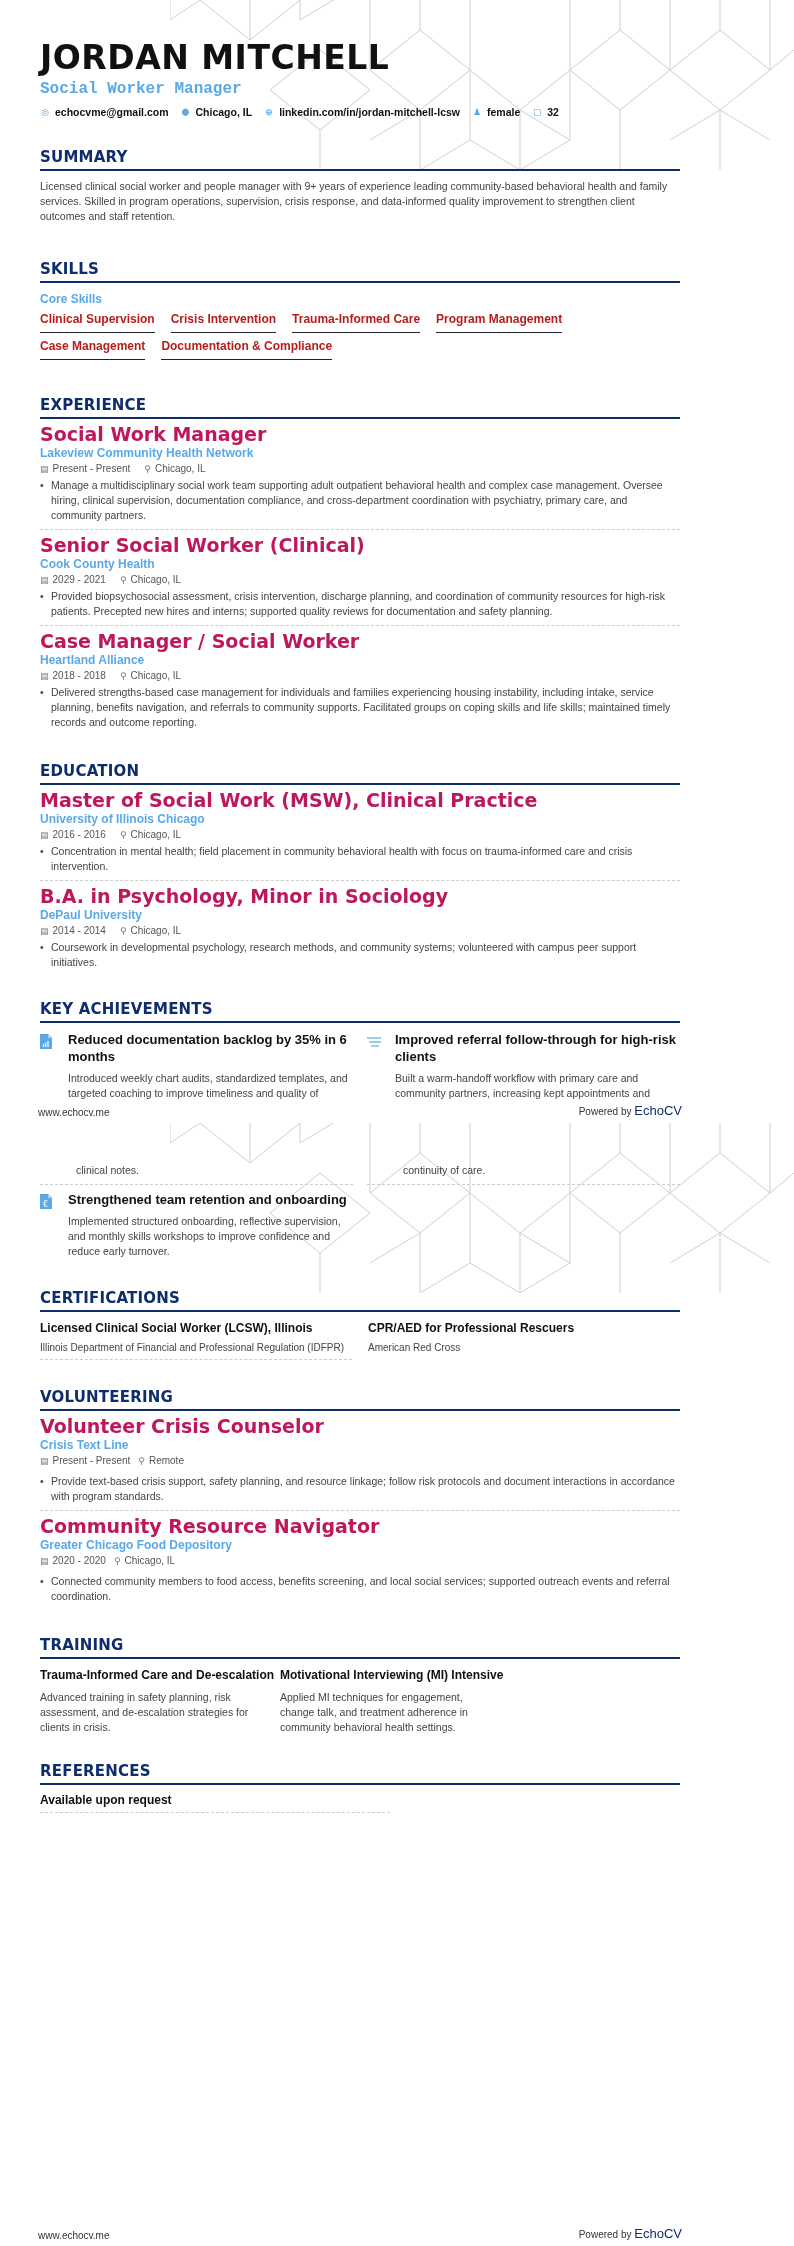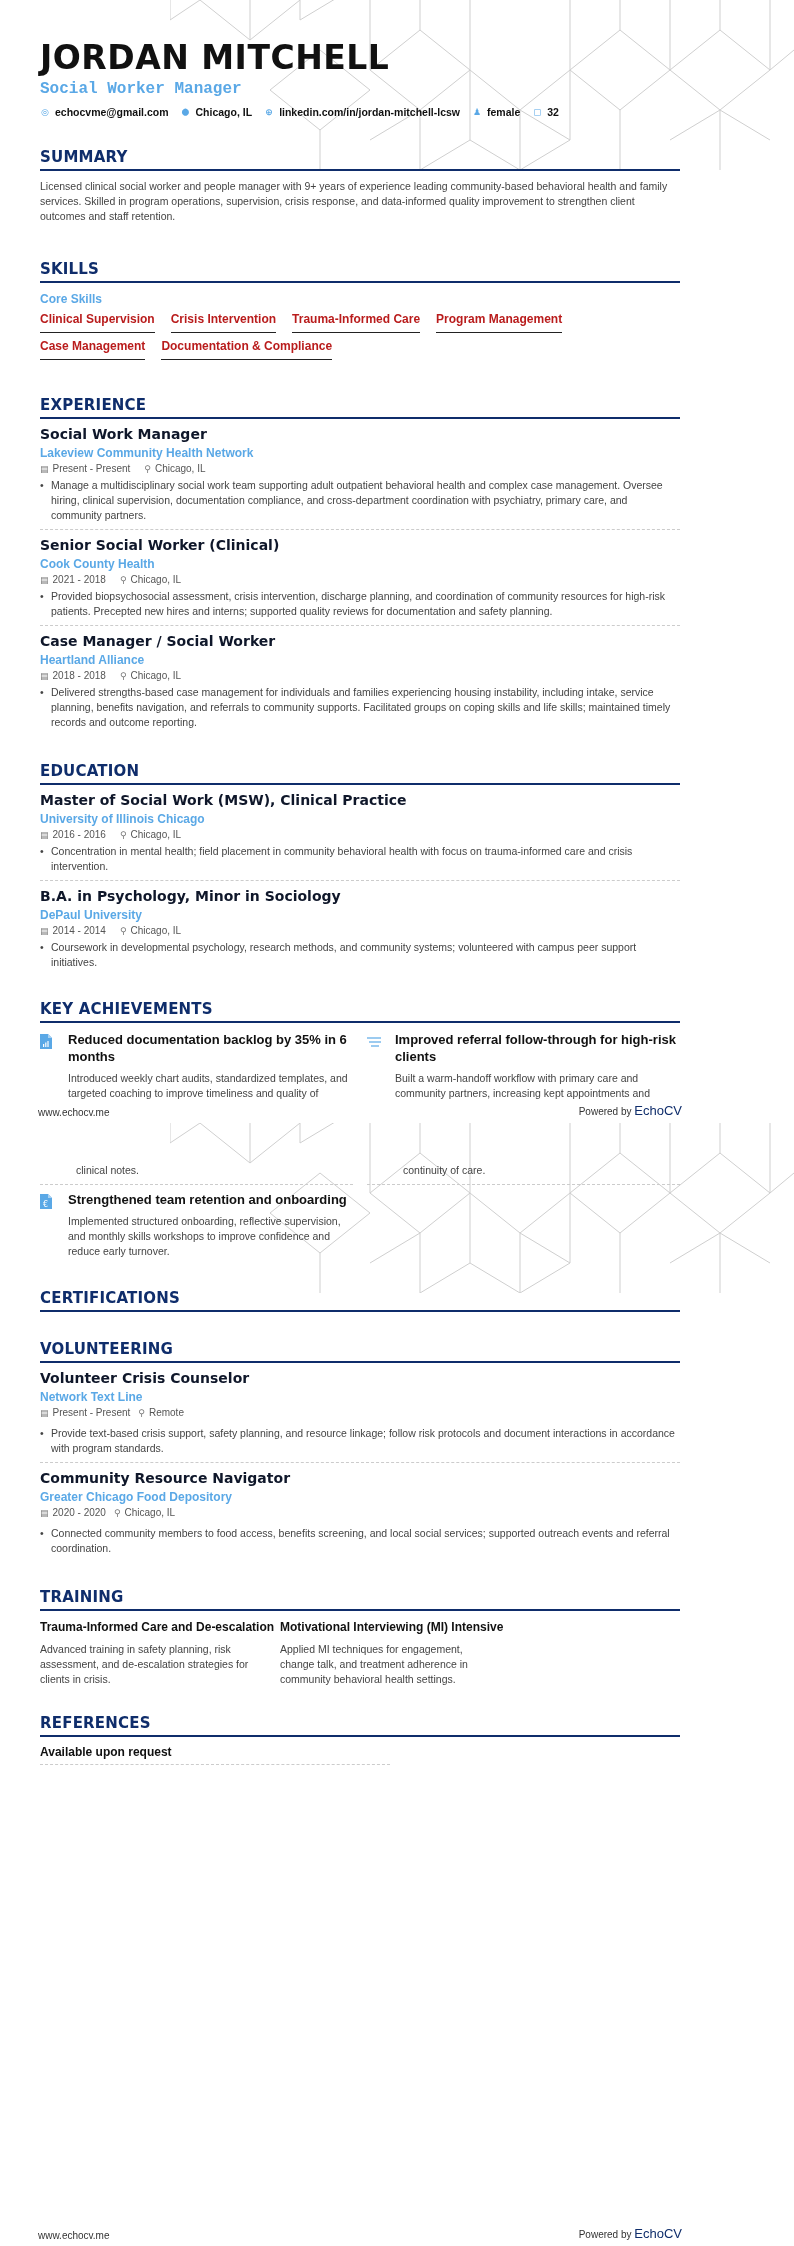--- a/index.html
+++ b/index.html
@@ -22,21 +22,21 @@
   .section { margin-top: 30px; }
   .section-title { font-family: "DejaVu Sans", sans-serif; font-weight: bold; font-size: 15px; color: #0f2d6b; line-height: 18px; padding-bottom: 3px; border-bottom: 2.5px solid #0f2d6b; letter-spacing: 0.2px; }
   .summary-text { font-size: 10.5px; line-height: 15px; color: #444; margin-top: 8px; }
 
   .skills-group { margin-top: 9px; font-size: 12px; font-weight: bold; color: #5aa8e6; }
   .skills-list { display: flex; flex-wrap: wrap; column-gap: 16px; row-gap: 6px; margin-top: 6px; }
   .skill { font-size: 12px; font-weight: bold; color: #b91c1c; padding-bottom: 6px; border-bottom: 1.5px solid #222; }
 
   .entry { padding: 6px 0 6px; border-bottom: 1px dashed #ccc; }
   .entry:last-child { border-bottom: none; }
-  .entry-title { font-family: "DejaVu Sans", sans-serif; font-weight: bold; font-size: 14px; color: #0f172a; line-height: 18px; }
+  .entry-title { font-family: "DejaVu Sans", sans-serif; font-weight: bold; font-size: 19px; color: #be185d; line-height: 18px; }
   .entry-org { font-size: 12px; font-weight: bold; color: #5aa8e6; line-height: 16px; margin-top: 2px; }
   .entry-meta { display: flex; align-items: center; gap: 14px; font-size: 10px; color: #555; margin-top: 2px; }
   .meta-item { display: flex; align-items: center; gap: 4px; }
   .meta-icon { color: #777; font-size: 9px; }
   .bullets { list-style: none; margin-top: 4px; }
   .bullets li { position: relative; padding-left: 11px; font-size: 10.5px; line-height: 15px; color: #444; }
   .bullets li::before { content: "•"; position: absolute; left: 0; top: 0; color: #444; }
 
   
   .ach-grid { display: grid; grid-template-columns: 1fr 1fr; column-gap: 14px; margin-top: 8px; }
@@ -136,21 +136,21 @@
         <ul class="bullets">
             <li>Manage a multidisciplinary social work team supporting adult outpatient behavioral health and complex case management. Oversee hiring, clinical supervision, documentation compliance, and cross-department coordination with psychiatry, primary care, and community partners.</li>
           </ul>
       </div>
       <div class="entry">
         <div class="entry-title">Senior Social Worker (Clinical)</div>
         <div class="entry-org">Cook County Health</div>
         <div class="entry-meta">
           <span class="meta-item">
               <span class="meta-icon">▤</span>
-              <span>2021 - 2018</span>
+              <span>2029 - 2021</span>
             </span>
           <span class="meta-item">
               <span class="meta-icon">⚲</span>
               <span>Chicago, IL</span>
             </span>
         </div>
         <ul class="bullets">
             <li>Provided biopsychosocial assessment, crisis intervention, discharge planning, and coordination of community resources for high-risk patients. Precepted new hires and interns; supported quality reviews for documentation and safety planning.</li>
           </ul>
       </div>
@@ -284,27 +284,37 @@
         </span>
         <div>
           <div class="ach-title">Strengthened team retention and onboarding</div>
           <div class="ach-desc">Implemented structured onboarding, reflective supervision, and monthly skills workshops to improve confidence and reduce early turnover.</div>
         </div>
       </div>
     </div>
 
     <div class="section" style="margin-top:24px">
       <div class="section-title">CERTIFICATIONS</div>
+      <div class="cert-grid">
+        <div class="cert dashed">
+          <div class="cert-title">Licensed Clinical Social Worker (LCSW), Illinois</div>
+          <div class="cert-org">Illinois Department of Financial and Professional Regulation (IDFPR)</div>
+        </div>
+        <div class="cert">
+          <div class="cert-title">CPR/AED for Professional Rescuers</div>
+          <div class="cert-org">American Red Cross</div>
+        </div>
+      </div>
     </div>
 
     <div class="section" style="margin-top:28px">
       <div class="section-title">VOLUNTEERING</div>
       <div class="entry">
         <div class="entry-title">Volunteer Crisis Counselor</div>
-        <div class="entry-org">Network Text Line</div>
+        <div class="entry-org">Crisis Text Line</div>
         <div class="entry-meta" style="gap:8px">
           <span class="meta-item">
               <span class="meta-icon">▤</span>
               <span>Present - Present</span>
             </span>
           <span class="meta-item">
               <span class="meta-icon">⚲</span>
               <span>Remote</span>
             </span>
         </div>

